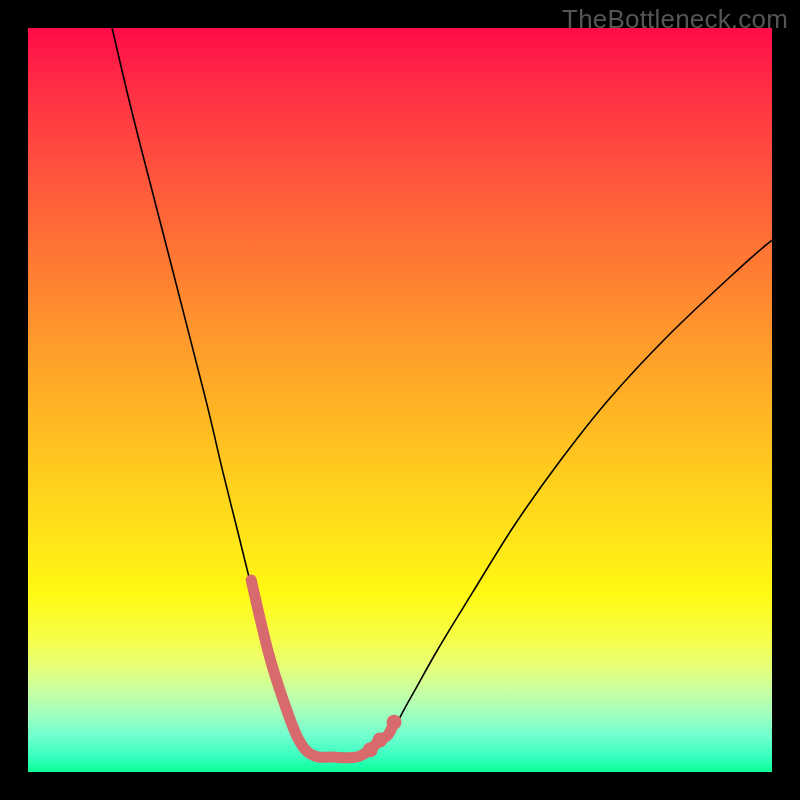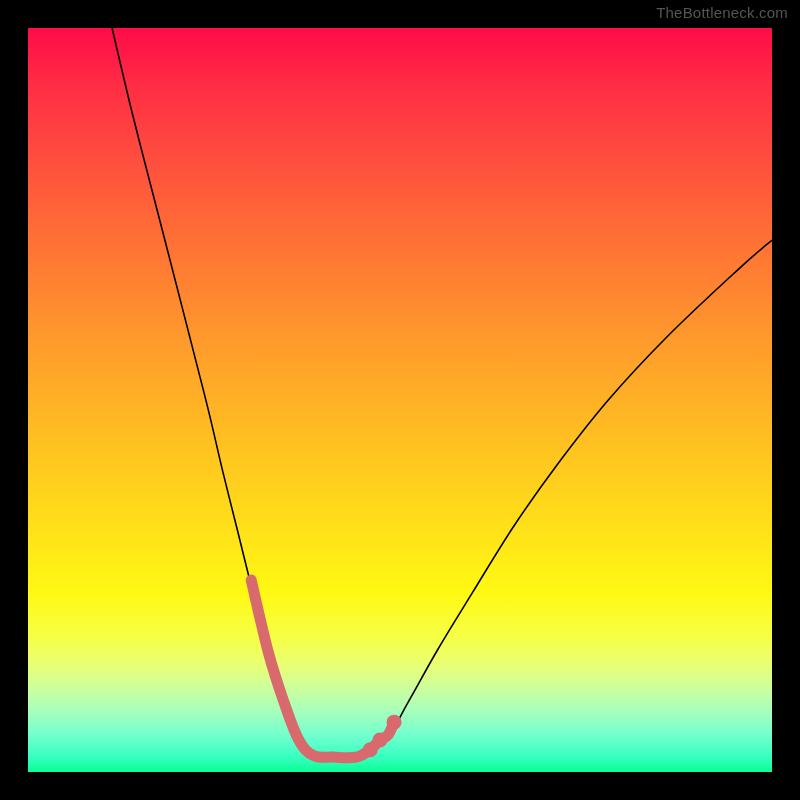--- a/index.html
+++ b/index.html
@@ -33,21 +33,21 @@
       #73ffce 95%,
       #37ffbf 98%,
       #08ff95 100%
     );
   }
   .watermark {
     position: absolute;
     top: 4px;
     right: 12px;
     color: #555;
-    font-size: 15px;
+    font-size: 26px;
     font-weight: 500;
     letter-spacing: 0.2px;
     z-index: 10;
   }
   svg.curve {
     position: absolute;
     left: 0;
     top: 0;
     width: 744px;
     height: 744px;

